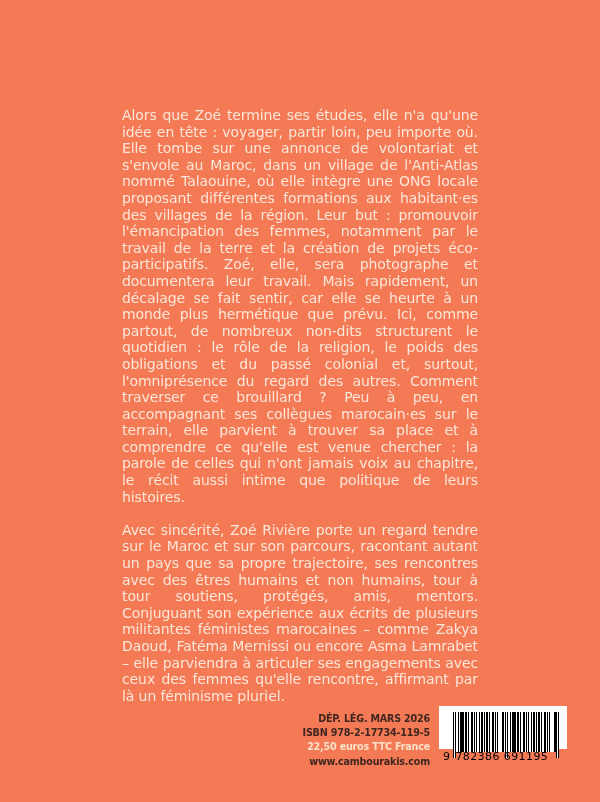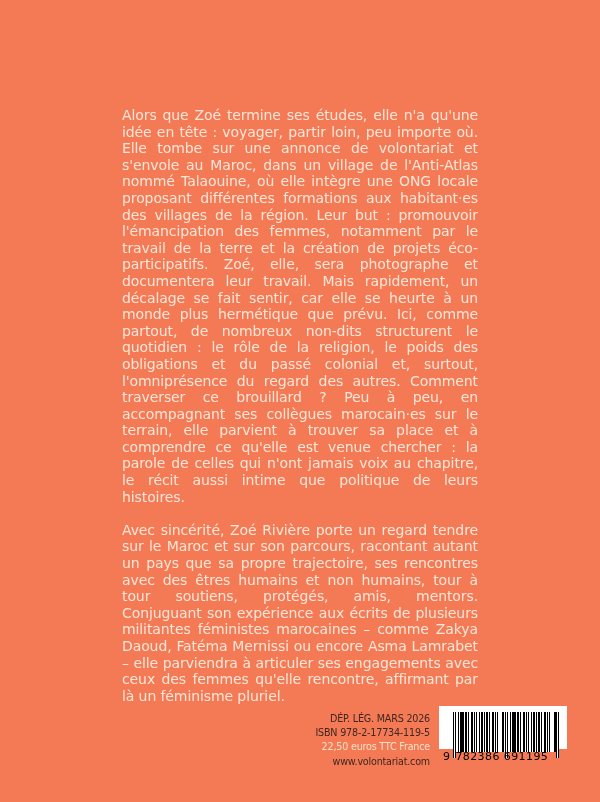--- a/index.html
+++ b/index.html
@@ -15,21 +15,21 @@
     font-size:14px; line-height:16.6px;
     text-align:justify;
     letter-spacing:-0.1px;
   }
   .blurb p { margin:0 0 16.6px 0; }
   .colophon {
     position:absolute; left:300px; top:712px; width:130px;
     text-align:right;
     font-family:"DejaVu Sans", sans-serif;
     font-size:9.6px; line-height:14.2px;
-    font-weight:normal;
+    font-weight:bold;
     color:#3f2620;
     letter-spacing:-0.2px;
   }
   .colophon .price { color:#fbe1c8;text-align:right; }
   .barcode {
     position:absolute; left:439px; top:706px; width:128px; height:43px;
     background:#ffffff;
     box-sizing:border-box;
   }
   .bars {
@@ -54,21 +54,21 @@
 <div>
   <div class="blurb">
     <p>Alors que Zoé termine ses études, elle n'a qu'une idée en tête : voyager, partir loin, peu importe où. Elle tombe sur une annonce de volontariat et s'envole au Maroc, dans un village de l'Anti-Atlas nommé Talaouine, où elle intègre une ONG locale proposant différentes formations aux habitant·es des villages de la région. Leur but : promouvoir l'émancipation des femmes, notamment par le travail de la terre et la création de projets éco-participatifs. Zoé, elle, sera photographe et documentera leur travail. Mais rapidement, un décalage se fait sentir, car elle se heurte à un monde plus hermétique que prévu. Ici, comme partout, de nombreux non-dits structurent le quotidien : le rôle de la religion, le poids des obligations et du passé colonial et, surtout, l'omniprésence du regard des autres. Comment traverser ce brouillard ? Peu à peu, en accompagnant ses collègues marocain·es  sur le terrain, elle parvient à trouver sa place et à comprendre ce qu'elle est venue chercher : la parole de celles qui n'ont jamais voix au chapitre, le récit aussi intime que politique de leurs histoires.</p>
     <p>Avec sincérité, Zoé Rivière porte un regard tendre sur le Maroc et sur son parcours, racontant autant un pays que sa propre trajectoire, ses rencontres avec des êtres humains et non humains, tour à tour soutiens, protégés, amis, mentors. Conjuguant son expérience aux écrits de plusieurs militantes féministes marocaines – comme Zakya Daoud, Fatéma Mernissi ou encore Asma Lamrabet – elle parviendra à articuler ses engagements avec ceux des femmes qu'elle rencontre, affirmant par là un féminisme pluriel.</p>
   </div>
 
   <div class="colophon">
     <div>DÉP. LÉG. MARS 2026</div>
     <div>ISBN 978-2-17734-119-5</div>
     <div class="price">22,50 euros TTC France</div>
-    <div>www.volontariat.com</div>
+    <div>www.cambourakis.com</div>
   </div>
 
   <div class="barcode">
     <div class="bars">
       <div class="guard" style="left:0;"></div>
       <div class="guard" style="left:52px;"></div>
       <div class="guard" style="left:103px;"></div>
     </div>
     <div class="barcode-digits">
       <span class="lead">9</span><span class="mid">782386</span><span>691195</span>

